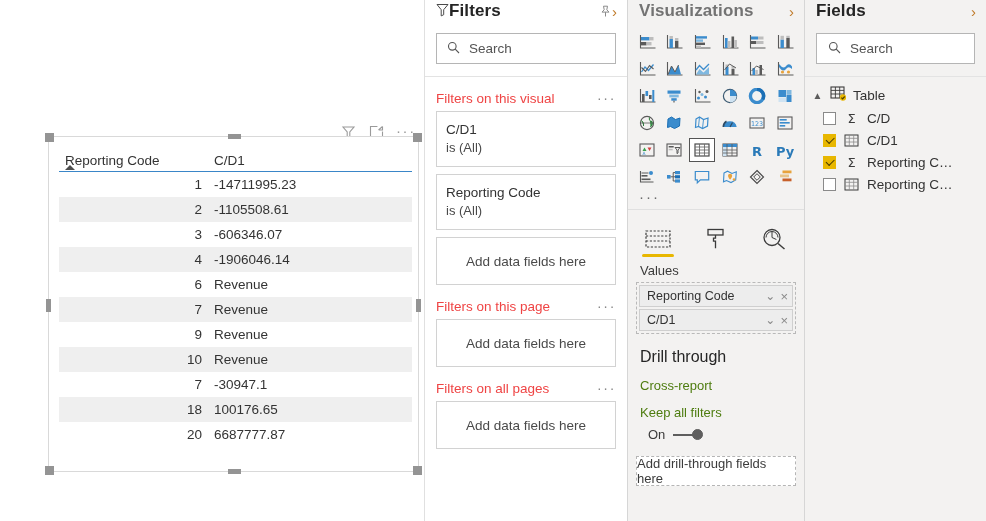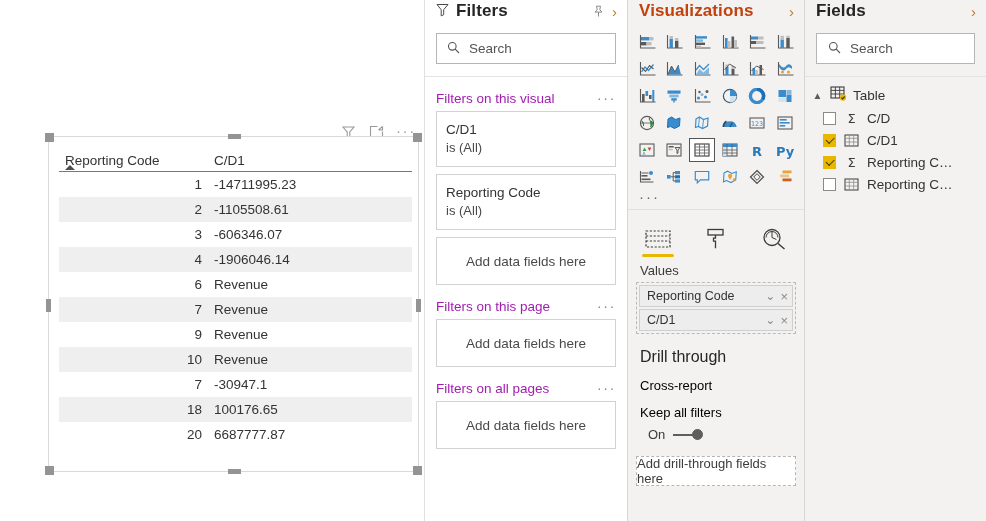--- a/index.html
+++ b/index.html
@@ -46,49 +46,49 @@
   .tbl td{font-size:13.5px;color:#333;padding:0 6px;height:25px;line-height:25px;
     white-space:nowrap;overflow:hidden;}
   .tbl td.num{text-align:right;}
   .tbl td.val{text-align:left;}
   .tbl tr.alt td{background:#efefef;}
 
   
   #filters{position:absolute;left:424px;top:0;width:204px;height:521px;
     background:#fff;border-left:1px solid #e0e0e0;border-right:1px solid #d6d6d6;
     box-sizing:border-box;}
-  .pane-head{height:22px;display:flex;align-items:center;padding:0 10px 0 11px;gap:7px;}
+  .pane-head{height:22px;display:flex;align-items:center;padding:0 10px 0 11px;}
   .pane-title{font-size:17px;color:#252525;font-weight:700;letter-spacing:.1px;}
   .pane-head .spacer{flex:1;}
   .pin-ico,.chev-ico{color:#8a8a8a;display:flex;align-items:center;cursor:pointer;}
   .chev-ico{color:#c07b2a;font-size:15px;}
 
   .search-box{position:relative;margin:11px 11px 0 11px;height:31px;
     border:1px solid #b5b5b5;background:#fff;box-sizing:border-box;
     display:flex;align-items:center;padding-left:10px;gap:9px;cursor:text;}
   .search-ph{font-size:13.5px;color:#545454;}
   .divider{height:1px;background:#e3e3e3;margin-top:12px;}
 
   .fsec{padding:0 11px;}
   .fsec-head{display:flex;align-items:center;height:26px;margin-top:8px;}
-  .fsec-title{font-size:13.5px;color:#a21caf;flex:1;}
+  .fsec-title{font-size:13.5px;color:#ef4444;flex:1;}
   .fsec-dots{letter-spacing:1.7px;font-size:14px;color:#888;line-height:6px;cursor:pointer;}
 
   .fcard{border:1px solid #d2d2d2;background:#fff;box-sizing:border-box;
     padding:8px 9px 9px 9px;margin-bottom:7px;cursor:pointer;}
   .fcard .f-name{font-size:13.5px;color:#333;line-height:19px;}
   .fcard .f-sub{font-size:13px;color:#4a4a4a;line-height:18px;}
   .fdrop{border:1px solid #d2d2d2;background:#fff;box-sizing:border-box;
     height:48px;display:flex;align-items:center;justify-content:center;
     font-size:13.5px;color:#4a4a4a;margin-bottom:2px;cursor:pointer;}
 
   
   #viz{position:absolute;left:628px;top:0;width:177px;height:521px;
     background:#f3f2f1;border-right:1px solid #d6d6d6;box-sizing:border-box;}
-  #viz .pane-title{color:#c2410c;}
+  #viz .pane-title{color:#737373;}
   .viz-grid{display:grid;grid-template-columns:repeat(6,1fr);
     gap:3px 2px;padding:8px 6px 0 6px;}
   .vcell{height:24px;display:flex;align-items:center;justify-content:center;
     cursor:pointer;box-sizing:border-box;border:1px solid transparent;}
   .vcell.sel{border:1.6px solid #545454;background:#fff;}
   .vcell svg{display:block;}
   .viz-dots{padding:3px 0 0 11px;letter-spacing:2px;font-size:15px;color:#6b6b6b;
     line-height:10px;cursor:pointer;}
 
   .viz-tabs{display:flex;align-items:flex-end;gap:26px;padding:12px 0 0 14px;
@@ -101,21 +101,21 @@
   .well-label{font-size:13px;color:#3b3b3b;padding:6px 0 4px 12px;}
   .well-area{margin:0 8px;border:1px dashed #b9b9b9;padding:2px;box-sizing:border-box;}
   .well-chip{height:22px;background:#ededed;border:1px solid #cfcfcf;box-sizing:border-box;
     display:flex;align-items:center;padding:0 4px 0 7px;margin-bottom:2px;cursor:pointer;}
   .well-chip:last-child{margin-bottom:0;}
   .well-chip .nm{flex:1;font-size:12.5px;color:#333;white-space:nowrap;overflow:hidden;}
   .well-chip .cv{color:#8a8a8a;font-size:12px;padding:0 5px;cursor:pointer;}
   .well-chip .xx{color:#8a8a8a;font-size:13px;cursor:pointer;}
 
   .dt-title{font-size:16px;font-weight:400;color:#252525;padding:14px 0 0 12px;}
-  .dt-sub{font-size:13px;color:#000000;padding:12px 0 0 12px;}
+  .dt-sub{font-size:13px;color:#4d7c0f;padding:12px 0 0 12px;}
   .tog-row{display:flex;align-items:center;gap:8px;padding:7px 0 0 20px;}
   .tog-lbl{font-size:13px;color:#3b3b3b;}
   .tog{width:34px;height:13px;position:relative;cursor:pointer;}
   .tog .bar{position:absolute;left:8px;top:6px;width:24px;height:1.6px;background:#5e5e5e;}
   .tog .knob{position:absolute;top:1px;width:11px;height:11px;border-radius:50%;
     box-sizing:border-box;}
   .tog.off .knob{left:0;border:1.6px solid #5e5e5e;background:#f3f2f1;}
   .tog.on .bar{left:0;width:22px;}
   .tog.on .knob{left:19px;background:#5e5e5e;border:1.6px solid #5e5e5e;}
 

